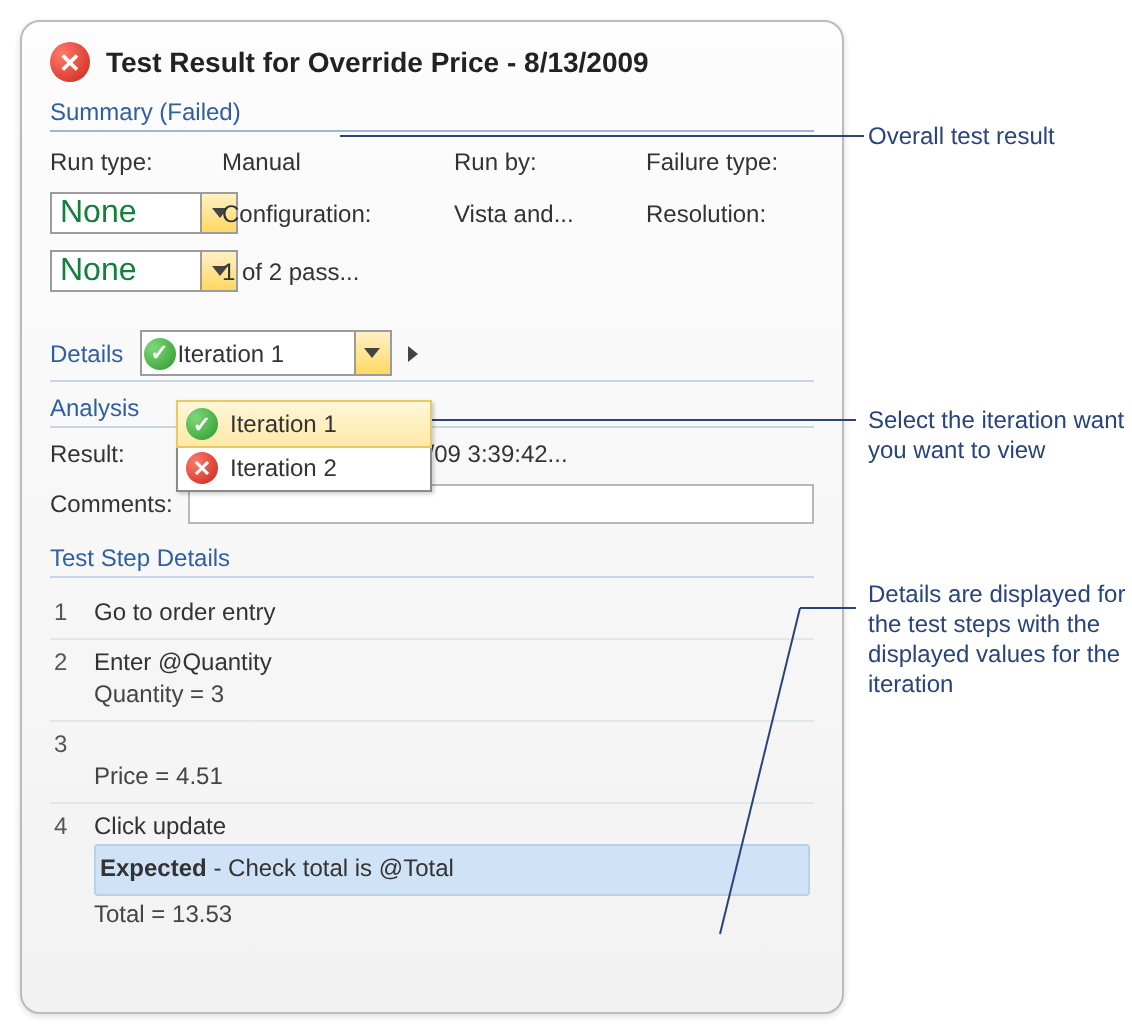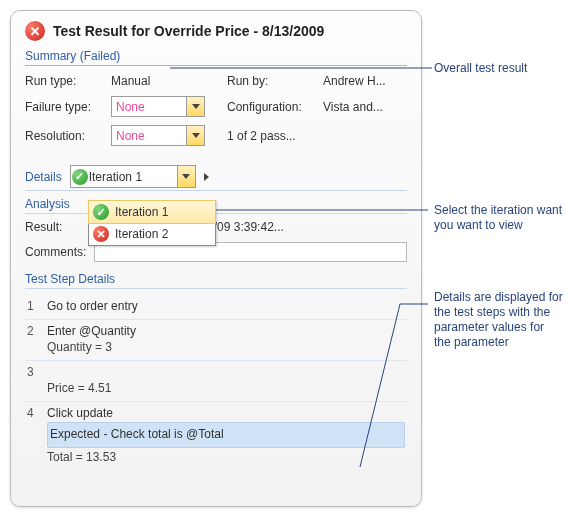--- a/index.html
+++ b/index.html
@@ -7,21 +7,21 @@
   .panel{position:absolute;left:10px;top:10px;width:410px;height:495px;border:1px solid #bbb;border-radius:10px;background:linear-gradient(#fdfdfd,#f2f2f2);box-shadow:0 1px 3px rgba(0,0,0,.15)}
   .pad{padding:10px 14px 12px 14px}
   .title-row{display:flex;align-items:center;gap:8px;font-size:14px;font-weight:bold;color:#222;margin-bottom:8px}
   .section-hdr{color:#2e5fa2;font-size:12px;margin-top:6px;margin-bottom:2px}
   .rule{height:1px;background:#9db7d8;margin:2px 0 8px 0}
   .rule-thin{height:1px;background:#c9d6e8;margin:2px 0 6px 0}
   .grid{display:grid;grid-template-columns:80px 110px 90px 90px;column-gap:6px;row-gap:8px;align-items:center}
   .lbl{color:#333}
   .val{color:#333;white-space:nowrap;overflow:hidden;text-overflow:ellipsis}
   .combo{display:flex;align-items:center;height:19px;border:1px solid #9c9c9c;background:#fff;width:92px}
-  .combo span{flex:1;padding:0 4px;font-size:12px;color:#ec4899}
+  .combo span{flex:1;padding:0 4px;font-size:16px;color:#15803d}
   .combo .btn{width:17px;height:19px;border-left:1px solid #9c9c9c;background:linear-gradient(#fff1c6,#ffd862);display:flex;align-items:center;justify-content:center}
   .tri-dn{width:0;height:0;border-left:4px solid transparent;border-right:4px solid transparent;border-top:5px solid #444}
   .tri-rt{width:0;height:0;border-top:4px solid transparent;border-bottom:4px solid transparent;border-left:5px solid #444;margin-left:4px}
   .details-row{display:flex;align-items:center;gap:4px;margin-top:19px}
   .details-lbl{color:#2e5fa2;margin-right:4px}
   .iter-combo{display:flex;align-items:center;height:21px;border:1px solid #9c9c9c;background:#fff;width:124px}
   .iter-combo .ic{width:18px;display:flex;align-items:center;justify-content:center}
   .iter-combo .txt{flex:1;font-size:12px}
   .iter-combo .btn{width:17px;height:21px;border-left:1px solid #9c9c9c;background:linear-gradient(#fff1c6,#ffd862);display:flex;align-items:center;justify-content:center}
   .dropdown{position:absolute;left:77px;top:189px;width:126px;border:1px solid #8a8a8a;background:#fff;box-shadow:1px 1px 2px rgba(0,0,0,.2);z-index:5}
@@ -29,21 +29,21 @@
   .dd-item.sel{background:linear-gradient(#fff7d9,#ffe9a8);border:1px solid #e7c965;margin:-1px}
   .analysis-row{display:flex;gap:56px;}
   .comments-row{display:flex;align-items:center;gap:8px;margin-top:8px}
   .comments-row input{flex:1;height:18px;border:1px solid #b8b8b8;background:#fff;padding:0 4px;font-family:inherit;font-size:12px}
   .steps{margin-top:4px}
   .step{padding:4px 2px 6px 2px;border-bottom:1px solid #e0e6ee}
   .step-line{display:flex;gap:8px}
   .step-num{width:12px;color:#555}
   .step-sub{margin-left:20px;color:#444;margin-top:2px}
   .step-hl{background:#cfe2f6;border:1px solid #b8d0ea;border-radius:2px;padding:4px 2px 6px 2px}
-  .bold{font-weight:normal}
+  .bold{font-weight:bold}
   .callout{position:absolute;color:#28447a;font-size:12px;line-height:1.25;width:130px}
   svg.lines{position:absolute;left:0;top:0;pointer-events:none}
   .icon-circle{width:16px;height:16px;border-radius:50%;display:flex;align-items:center;justify-content:center;color:#fff;font-size:11px;font-weight:bold}
   .ic-err{background:radial-gradient(circle at 30% 30%,#ff7a6a,#c8261a);width:20px;height:20px;font-size:13px}
   .ic-pass{background:radial-gradient(circle at 30% 30%,#7fd77a,#2a9a2a)}
   .ic-fail{background:radial-gradient(circle at 30% 30%,#ff7a6a,#c8261a)}
 </style>
 </head>
 <body>
 
@@ -57,21 +57,20 @@
         <span>Test Result for Override Price - 8/13/2009</span>
       </div>
 
       <div class="section-hdr">Summary (Failed)</div>
       <div class="rule"></div>
 
       <div class="grid">
         <div class="lbl">Run type:</div>
         <div class="val">Manual</div>
         <div class="lbl">Run by:</div>
-        <div class="val">Andrew H...</div>
 
         <div class="lbl">Failure type:</div>
         <div class="combo">
           <span>None</span>
           <div class="btn">
               <div class="tri-dn"></div>
             </div>
         </div>
         <div class="lbl">Configuration:</div>
         <div class="val">Vista and...</div>
@@ -172,15 +171,15 @@
       <line x1="170" y1="68" x2="428" y2="68"></line>
       <line x1="428" y1="68" x2="432" y2="68"></line>
       <line x1="215" y1="210" x2="428" y2="210"></line>
       <line x1="360" y1="467" x2="400" y2="304"></line>
       <line x1="400" y1="304" x2="428" y2="304"></line>
     </g>
   </svg>
 
   <div class="callout" style="left:434px;top:61px">Overall test result</div>
   <div class="callout" style="left:434px;top:203px">Select the iteration want you want to view</div>
-  <div class="callout" style="left:434px;top:290px">Details are displayed for the test steps with the parameter values for the parameter</div>
+  <div class="callout" style="left:434px;top:290px">Details are displayed for the test steps with the displayed values for the iteration</div>
 
 </div>
 
 </body></html>

